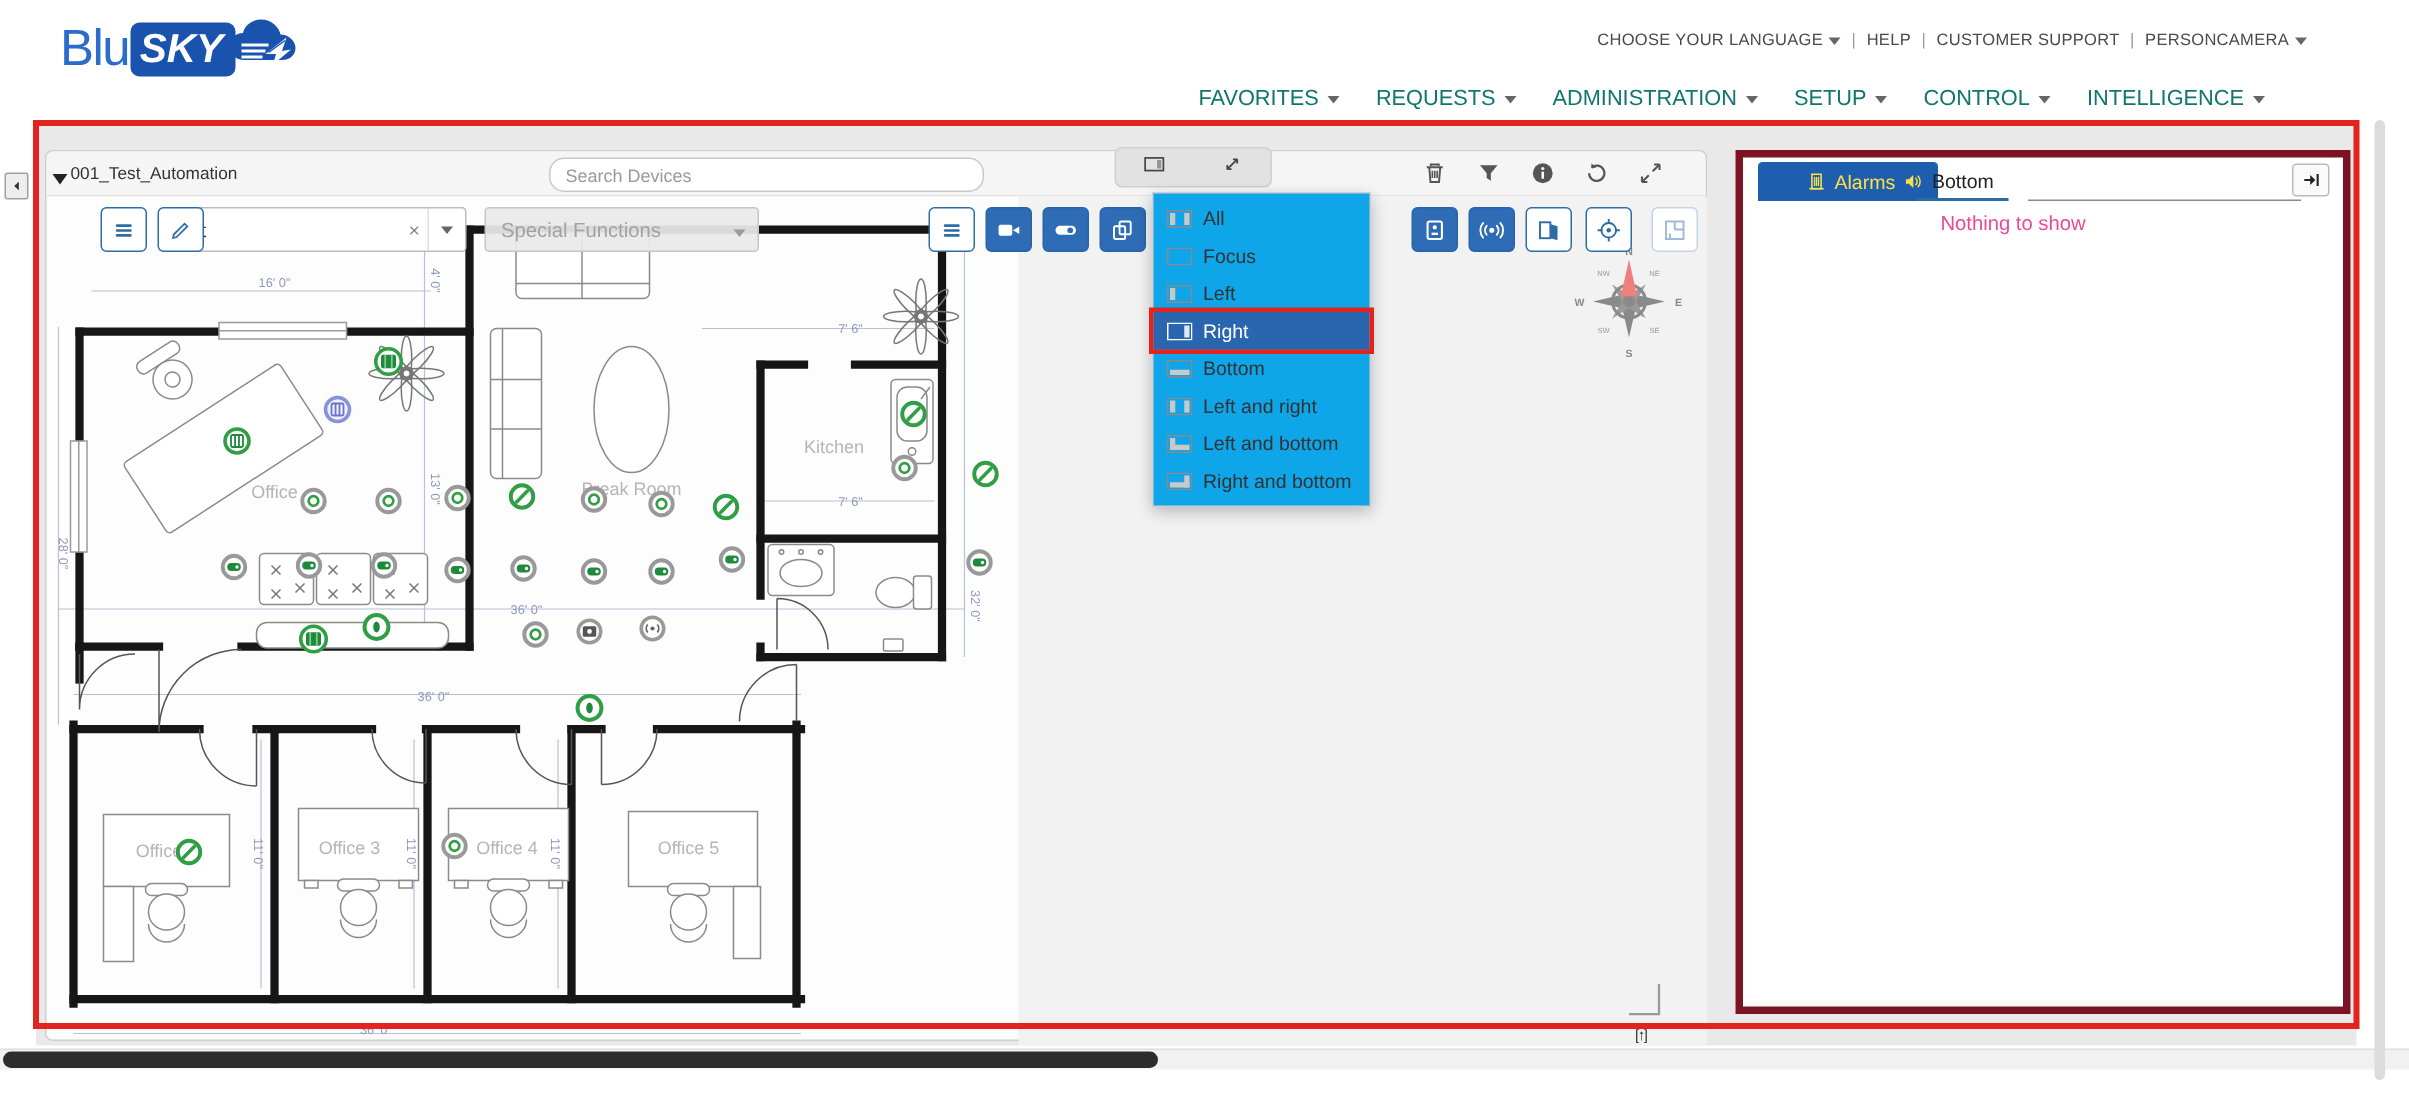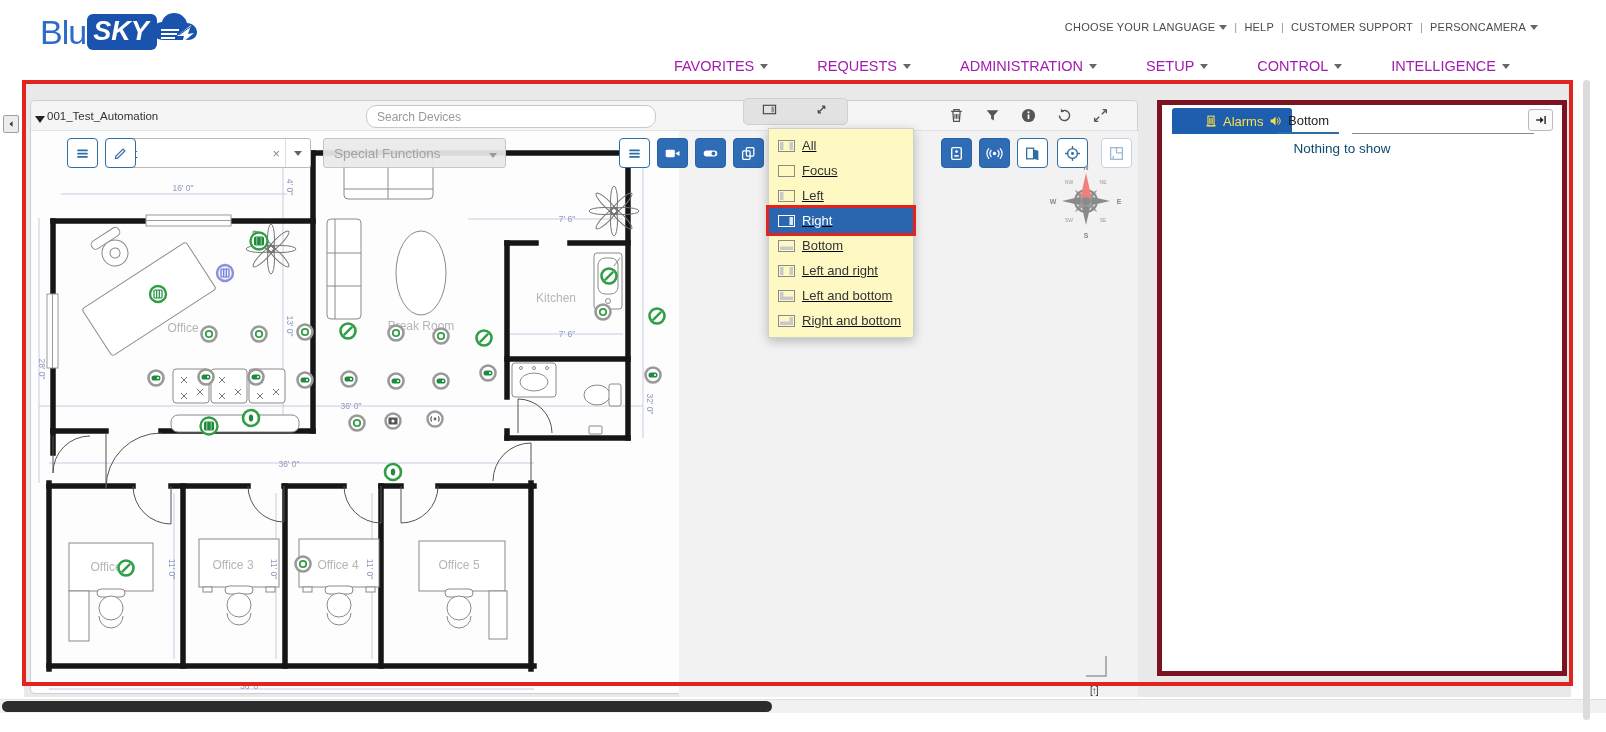--- a/index.html
+++ b/index.html
@@ -10,21 +10,21 @@
 
   
   .logo{left:40px;top:10px;display:flex;align-items:center;}
   .logo-blu{font-size:34px;color:#2b6bc9;letter-spacing:-1px;}
   .logo-sky{font-size:27px;font-style:italic;font-weight:bold;color:#fff;background:#1953ad;
             border-radius:6px;padding:2px 8px 3px 6px;margin-left:1px;}
   .logo-cloud{margin-left:-8px;}
   .utilnav{right:68px;top:21px;font-size:11px;color:#4a4a4a;letter-spacing:.2px;display:flex;gap:7px;align-items:center;}
   .utilnav .sep{color:#999;}
   .utilnav .uitem{cursor:pointer;display:flex;align-items:center;gap:4px;}
-  .mainnav{right:96px;top:58px;display:flex;gap:49px;font-size:14.5px;color:#a21caf;}
+  .mainnav{right:96px;top:58px;display:flex;gap:24px;font-size:14.5px;color:#0f766e;}
   .mainnav .nitem{display:flex;align-items:center;gap:6px;cursor:pointer;}
   .caret{width:0;height:0;border-left:4px solid transparent;border-right:4px solid transparent;
          border-top:5px solid #666;display:inline-block;}
 
   
   .content-bg{left:24px;top:82px;width:1547px;height:615px;background:#e9e9e9;}
   .red-outer{left:22px;top:80px;width:1551px;height:606px;border:4px solid #e3231e;z-index:40;pointer-events:none;}
   .collapse-tab{left:3px;top:115px;width:16px;height:18px;background:#ededed;border:1px solid #9f9f9f;
                 border-radius:2px;z-index:6;display:flex;align-items:center;justify-content:center;color:#333;}
 
@@ -57,37 +57,37 @@
   .special-select{left:292px;top:37px;width:183px;height:30px;border:1px solid #c6c6c6;border-radius:3px;
                   background:rgba(233,233,233,.93);font-size:13.5px;color:#a2a2a2;display:flex;align-items:center;
                   padding-left:10px;cursor:default;}
   .special-caret{position:absolute;right:8px;}
   .special-caret .caret{border-top-color:#9a9a9a;}
 
   
   .split-pill{left:743px;top:98px;width:105px;height:27px;background:#e2e2e2;border:1px solid #d0d0d0;
               border-radius:5px;z-index:30;display:flex;align-items:center;justify-content:space-around;color:#444;}
   .split-pill svg{width:17px;height:15px;cursor:pointer;}
-  .layout-menu{left:768px;top:128px;width:146px;background:#fef9c3;border:1px solid #cfcfcf;z-index:31;
-               box-shadow:0 3px 10px rgba(0,0,0,.25);padding:4px 0;text-decoration:underline;}
+  .layout-menu{left:768px;top:128px;width:146px;background:#0ea5e9;border:1px solid #cfcfcf;z-index:31;
+               box-shadow:0 3px 10px rgba(0,0,0,.25);padding:4px 0;}
   .lm-row{height:25px;display:flex;align-items:center;gap:7px;padding:0 0 0 9px;font-size:13px;color:#333;cursor:pointer;}
   .lm-row.sel{background:#2a66b0;color:#fff;outline:3px solid #e3231e;outline-offset:0;}
 
   
   .right-panel{left:1157px;top:100px;width:410px;height:576px;background:#fff;border:5px solid #7c1322;z-index:5;}
   .tab{position:absolute;top:3px;height:26px;display:flex;align-items:center;gap:5px;font-size:13px;
        padding:0 10px;cursor:pointer;box-sizing:border-box;}
   .tab.active{background:#1d5fae;color:#fde047;border-radius:3px 3px 0 0;padding-left:32px;}
   .tab.inactive{color:#222;border-bottom:2px solid #2e6da4;}
   .tab svg{width:14px;height:14px;}
   .tab-line{position:absolute;left:190px;right:28px;top:28px;height:1px;background:#8a8a8a;}
   .panel-arrow{position:absolute;right:9px;top:4px;width:23px;height:20px;border:1px solid #bbb;border-radius:3px;
                background:#fafafa;color:#222;display:flex;align-items:center;justify-content:center;cursor:pointer;}
   .panel-arrow svg{width:14px;height:14px;}
-  .nothing{position:absolute;left:0;right:40px;top:36px;text-align:center;font-size:13.5px;color:#0c4a6e;}
+  .nothing{position:absolute;left:0;right:40px;top:36px;text-align:center;font-size:13.5px;color:#ec4899;}
 
   
   .hscroll-track{left:0;top:699px;width:1606px;height:14px;background:#f1f1f1;border-top:1px solid #e0e0e0;}
   .hscroll-thumb{left:2px;top:701px;width:770px;height:11px;background:#2c2c2c;border-radius:6px;z-index:1;}
   .vscroll{left:1583px;top:80px;width:7px;height:640px;background:#dcdcdc;border-radius:4px;}
   .up-glyph{left:1090px;top:685px;font-size:10px;color:#333;z-index:41;letter-spacing:-1px;}
   .dim-below{left:240px;top:681px;font-size:8.5px;color:#8f97c0;z-index:3;}
 
   .plan-svg{left:1px;top:30px;}
   text{font-family:"Liberation Sans",sans-serif;}

